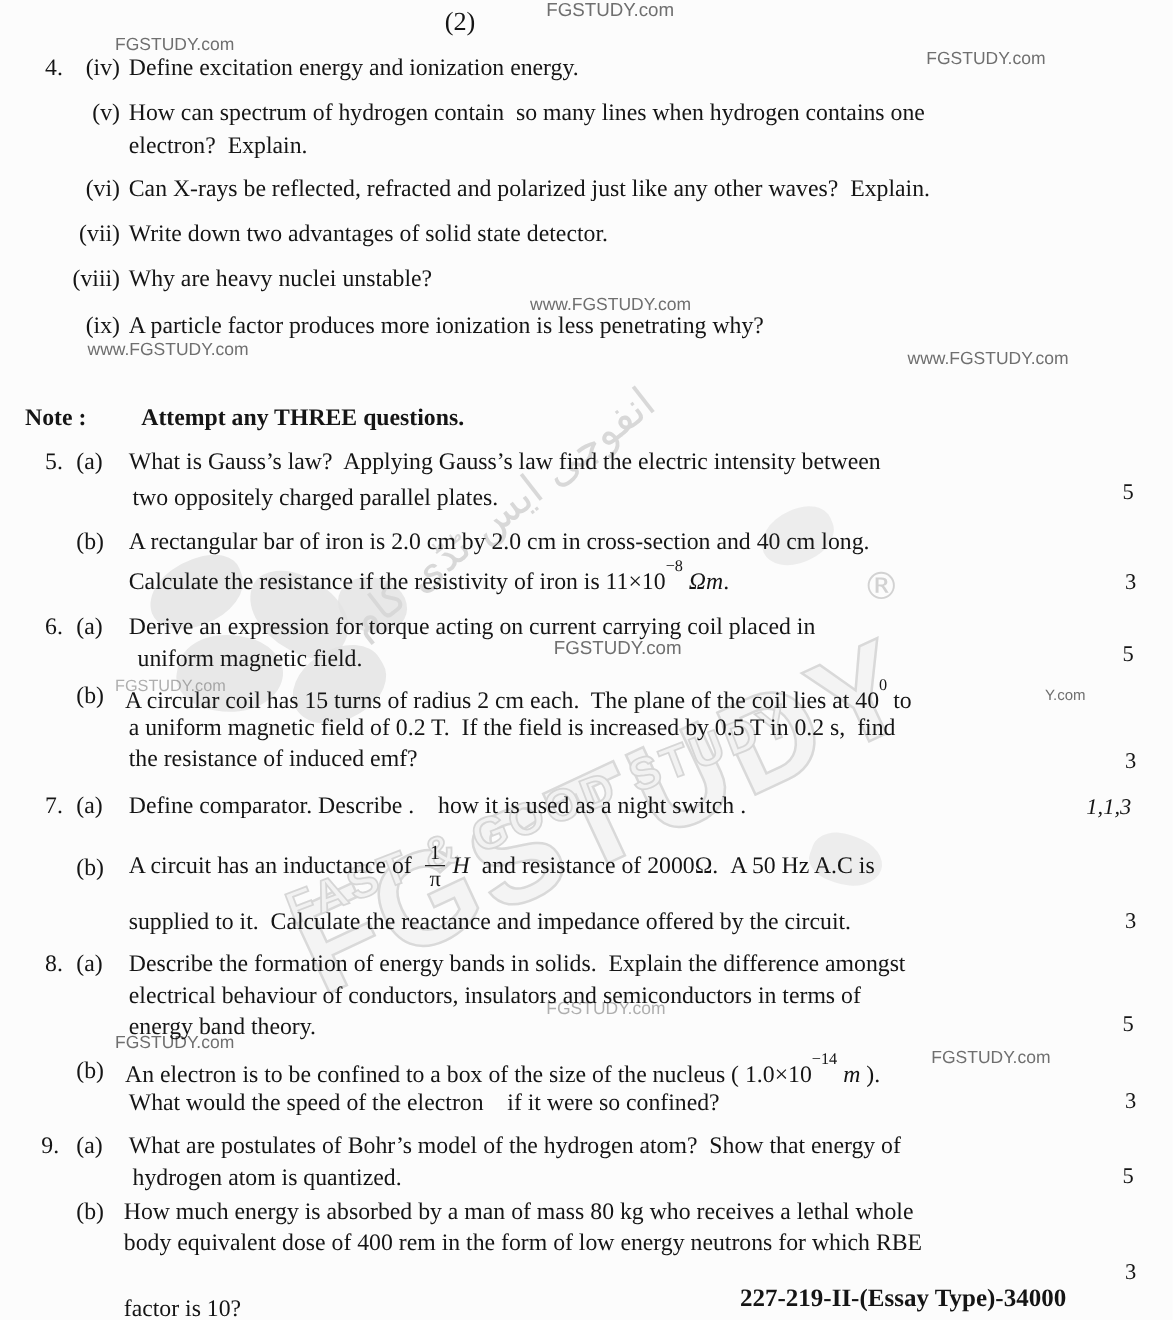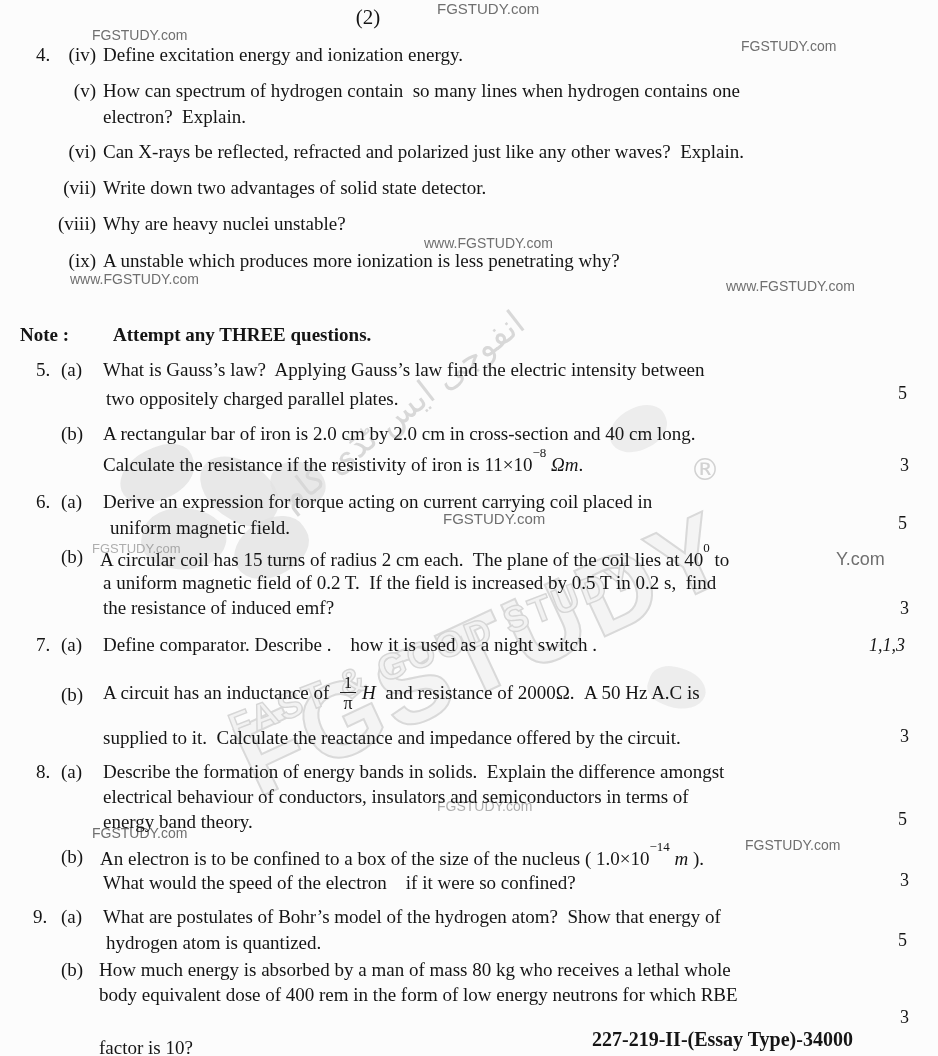--- a/index.html
+++ b/index.html
@@ -91,21 +91,21 @@
   <div class="brand-reg" style="left:690px;top:452px;">®</div>
 
   <div class="wm" style="left:437px;top:0px;font-size:15px;">FGSTUDY.com</div>
   <div class="wm" style="left:92px;top:27px;font-size:14px;">FGSTUDY.com</div>
   <div class="wm" style="left:741px;top:38px;font-size:14px;">FGSTUDY.com</div>
   <div class="wm" style="left:424px;top:235px;font-size:14px;">www.FGSTUDY.com</div>
   <div class="wm" style="left:70px;top:271px;font-size:14px;">www.FGSTUDY.com</div>
   <div class="wm" style="left:726px;top:278px;font-size:14px;">www.FGSTUDY.com</div>
   <div class="wm" style="left:443px;top:510px;font-size:15px;">FGSTUDY.com</div>
   <div class="wm" style="left:92px;top:541px;font-size:13px;opacity:.55;">FGSTUDY.com</div>
-  <div class="wm" style="left:836px;top:549px;font-size:18px;">Y.com</div>
+  <div class="wm" style="left:836px;top:549px;font-size:12px;">Y.com</div>
   <div class="wm" style="left:437px;top:798px;font-size:14px;opacity:.55;">FGSTUDY.com</div>
   <div class="wm" style="left:92px;top:825px;font-size:14px;">FGSTUDY.com</div>
   <div class="wm" style="left:745px;top:837px;font-size:14px;">FGSTUDY.com</div>
 
   <div class="pagenum">(2)</div>
 
   <div class="qnum" style="left:36px;top:44px;">4.</div>
   <div class="qlabel" style="top:44px;">(iv)</div>
   <div class="line" style="left:103px;top:44px;">Define excitation energy and ionization energy.</div>
 
@@ -116,21 +116,21 @@
   <div class="qlabel" style="top:141px;">(vi)</div>
   <div class="line" style="left:103px;top:141px;">Can X-rays be reflected, refracted and polarized just like any other waves?  Explain.</div>
 
   <div class="qlabel" style="top:177px;">(vii)</div>
   <div class="line" style="left:103px;top:177px;">Write down two advantages of solid state detector.</div>
 
   <div class="qlabel" style="top:213px;">(viii)</div>
   <div class="line" style="left:103px;top:213px;">Why are heavy nuclei unstable?</div>
 
   <div class="qlabel" style="top:250px;">(ix)</div>
-  <div class="line" style="left:103px;top:250px;">A unstable which produces more ionization is less penetrating why?</div>
+  <div class="line" style="left:103px;top:250px;">A particle factor produces more ionization is less penetrating why?</div>
 
   <div class="line bold" style="left:20px;top:324px;">Note :</div>
   <div class="line bold" style="left:113px;top:324px;">Attempt any THREE questions.</div>
 
   <div class="qnum" style="left:36px;top:359px;">5.</div>
   <div class="line" style="left:61px;top:359px;">(a)</div>
   <div class="line" style="left:103px;top:359px;">What is Gauss’s law?  Applying Gauss’s law find the electric intensity between</div>
   <div class="line" style="left:106px;top:388px;">two oppositely charged parallel plates.</div>
   <div class="marks" style="left:898px;top:383px;">5</div>
 

